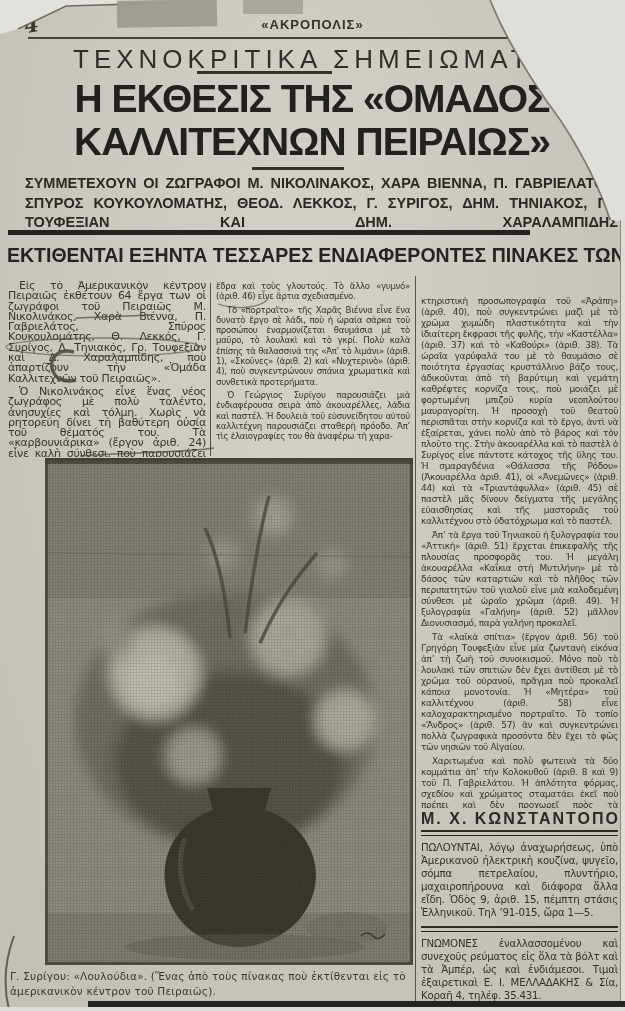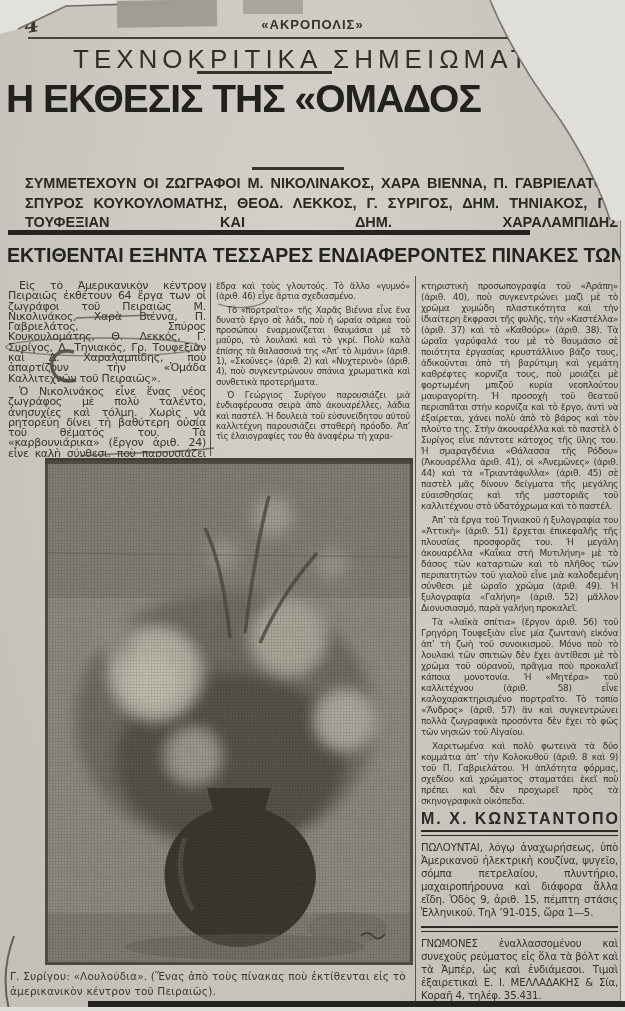--- a/index.html
+++ b/index.html
@@ -23,21 +23,21 @@
     letter-spacing:1px;color:#34322c;
   }
   .header-rule{position:absolute;left:28px;top:37px;width:566px;height:2px;background:#45423b;}
   .kicker{
     position:absolute;left:0;top:44px;width:625px;text-align:center;
     font-family:"Liberation Sans",sans-serif;font-size:26px;letter-spacing:5px;
     color:#302e29;white-space:nowrap;
   }
   .kicker-rule{position:absolute;left:197px;top:71px;width:135px;height:2.5px;background:#35332d;}
   .headline{
-    position:absolute;left:6px;top:77px;width:612px;text-align:left;
+    position:absolute;left:6px;top:77px;width:612px;text-align:center;
     font-family:"Liberation Sans",sans-serif;font-weight:bold;
     font-size:39px;line-height:43px;letter-spacing:-1px;color:#23211d;
     white-space:nowrap;
   }
   .headline-rule{position:absolute;left:252px;top:167px;width:92px;height:2.5px;background:#35332d;}
   .subhead{
     position:absolute;left:25px;top:174px;width:593px;
     font-family:"Liberation Sans",sans-serif;font-weight:bold;
     font-size:14.5px;line-height:19.5px;color:#2b2924;
     text-align:justify;text-align-last:justify;
@@ -57,21 +57,21 @@
   .col1{left:8px;top:281px;width:198px;height:176px;font-size:11px;line-height:10.3px;letter-spacing:-0.3px;}
   .col2{left:216px;top:281px;width:194px;height:176px;font-size:8.6px;line-height:10.3px;letter-spacing:-0.3px;}
   .divider-v1{position:absolute;left:210px;top:283px;width:1px;height:173px;background:#55524a;}
   .divider-v2{position:absolute;left:415px;top:276px;width:1px;height:729px;background:#55524a;}
   .col3{
     position:absolute;left:421px;top:281px;width:197px;height:725px;
     display:flex;flex-direction:column;
     font-size:9px;line-height:11px;letter-spacing:-0.35px;
     text-align:justify;color:#36342f;
   }
-  .col3-text{flex:1 1 auto;overflow:hidden;}
+  .col3-text{flex:1 1 auto;overflow:hidden;margin-top:15px;}
   .col3-text p{margin:0 0 3px 0;text-indent:11px;}
   .col3-text p.no-indent{text-indent:0;}
   .byline{
     flex:0 0 auto;text-align:center;font-family:"Liberation Sans","DejaVu Sans",sans-serif;
     font-weight:bold;font-size:16px;letter-spacing:2px;color:#2b2925;
     margin:5px 0 3px 0;white-space:nowrap;
   }
   .dbl-rule{flex:0 0 auto;height:3px;border-top:2.5px solid #2c2a25;border-bottom:1.5px solid #2c2a25;margin:3px 0 5px 0;}
   .ad{flex:0 0 auto;font-size:10.2px;line-height:13px;letter-spacing:-0.2px;text-align:justify;color:#33312c;margin-bottom:4px;}
   
@@ -94,20 +94,21 @@
 
 <div class="canvas">
 
   <div class="pageno">4</div>
   <div class="masthead">«ΑΚΡΟΠΟΛΙΣ»</div>
   <div class="header-rule"></div>
   <div class="kicker">ΤΕΧΝΟΚΡΙΤΙΚΑ ΣΗΜΕΙΩΜΑΤΑ</div>
   <div class="kicker-rule"></div>
   <div class="headline">
     <div>Η ΕΚΘΕΣΙΣ ΤΗΣ «ΟΜΑΔΟΣ</div>
+    <div>ΚΑΛΛΙΤΕΧΝΩΝ ΠΕΙΡΑΙΩΣ»</div>
   </div>
   <div class="headline-rule"></div>
   <div class="subhead">ΣΥΜΜΕΤΕΧΟΥΝ ΟΙ ΖΩΓΡΑΦΟΙ Μ. ΝΙΚΟΛΙΝΑΚΟΣ, ΧΑΡΑ ΒΙΕΝΝΑ, Π. ΓΑΒΡΙΕΛΑΤΟΣ, ΣΠΥΡΟΣ ΚΟΥΚΟΥΛΟΜΑΤΗΣ, ΘΕΟΔ. ΛΕΚΚΟΣ, Γ. ΣΥΡΙΓΟΣ, ΔΗΜ. ΤΗΝΙΑΚΟΣ, ΓΡ. ΤΟΥΦΕΞΙΑΝ ΚΑΙ ΔΗΜ. ΧΑΡΑΛΑΜΠΙΔΗΣ</div>
   <div class="thick-bar"></div>
   <div class="banner">ΕΚΤΙΘΕΝΤΑΙ ΕΞΗΝΤΑ ΤΕΣΣΑΡΕΣ ΕΝΔΙΑΦΕΡΟΝΤΕΣ ΠΙΝΑΚΕΣ ΤΩΝ</div>
 
   <div class="col col1">
     <p>Εἰς τὸ Ἀμερικανικὸν κέντρον Πειραιῶς ἐκθέτουν 64 ἔργα των οἱ ζωγράφοι τοῦ Πειραιῶς Μ. Νικολινάκος, Χαρὰ Βιέννα, Π. Γαβριελάτος, Σπύρος Κουκουλομάτης, Θ. Λεκκός, Γ. Συρίγος, Δ. Τηνιακός, Γρ. Τουφεξιὰν καὶ Δ. Χαραλαμπίδης, ποὺ ἀπαρτίζουν τὴν «Ὁμάδα Καλλιτεχνῶν τοῦ Πειραιῶς».</p>
     <p>Ὁ Νικολινάκος εἶνε ἕνας νέος ζωγράφος μὲ πολὺ ταλέντο, ἀνησυχίες καὶ τόλμη. Χωρὶς νὰ ρητορεύη δίνει τὴ βαθύτερη οὐσία τοῦ θέματός του. Τὰ «καρβουνιάρικα» (ἔργον ἀριθ. 24) εἶνε καλὴ σύνθεσι, ποὺ παρουσιάζει μὲ ἐνάργεια μιὰ εἰκόνα πολὺ γνωστῆς γωνιᾶς τοῦ λιμανιοῦ. Τὰ τοπία του (ἀριθ. 26, 28 καὶ 29) πλημμυρίζουν ἀπὸ εὐαισθησία καὶ λυρισμό. Τὸ «γυμνὸ» (ἀριθ. 32) ἔχει σφάλματα σχεδίου στὴν</p>
   </div>

